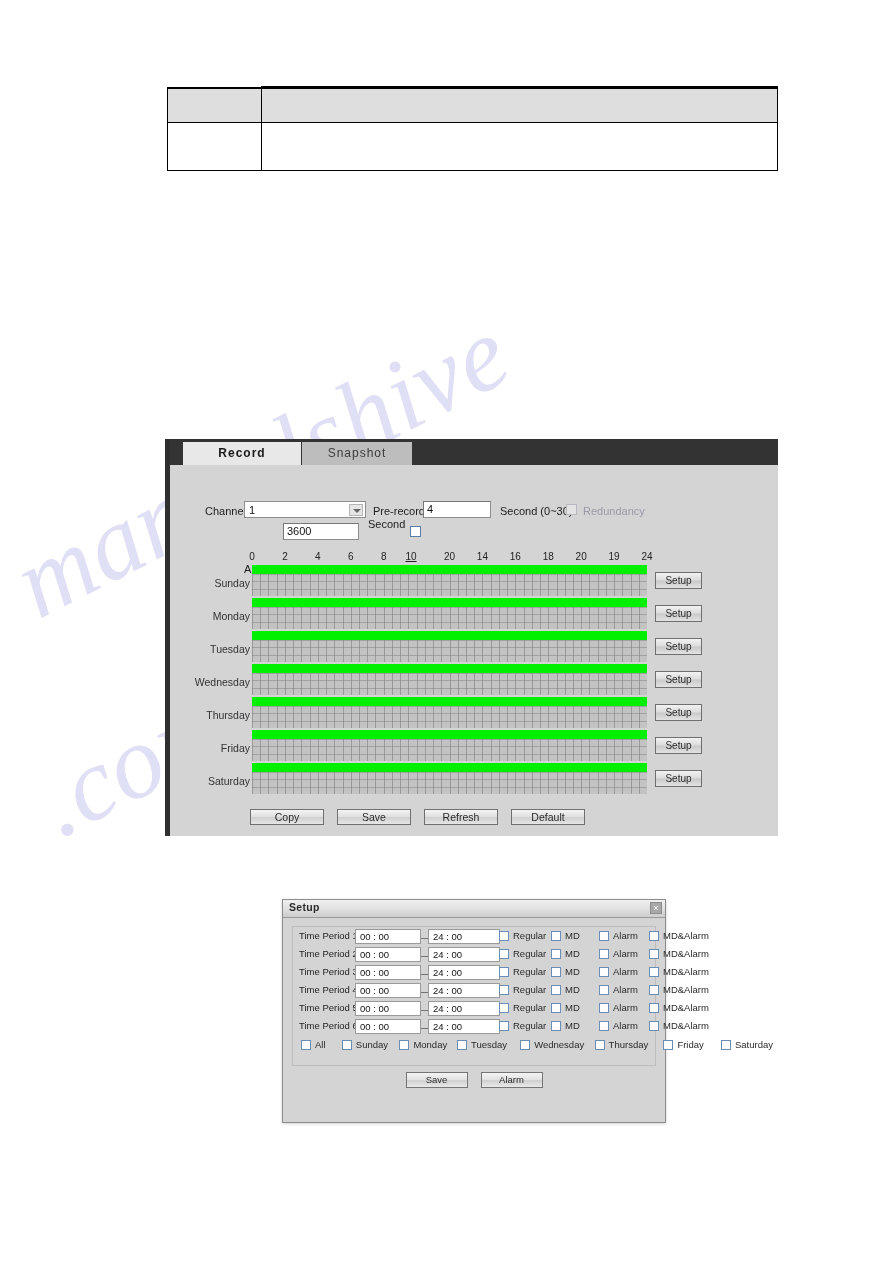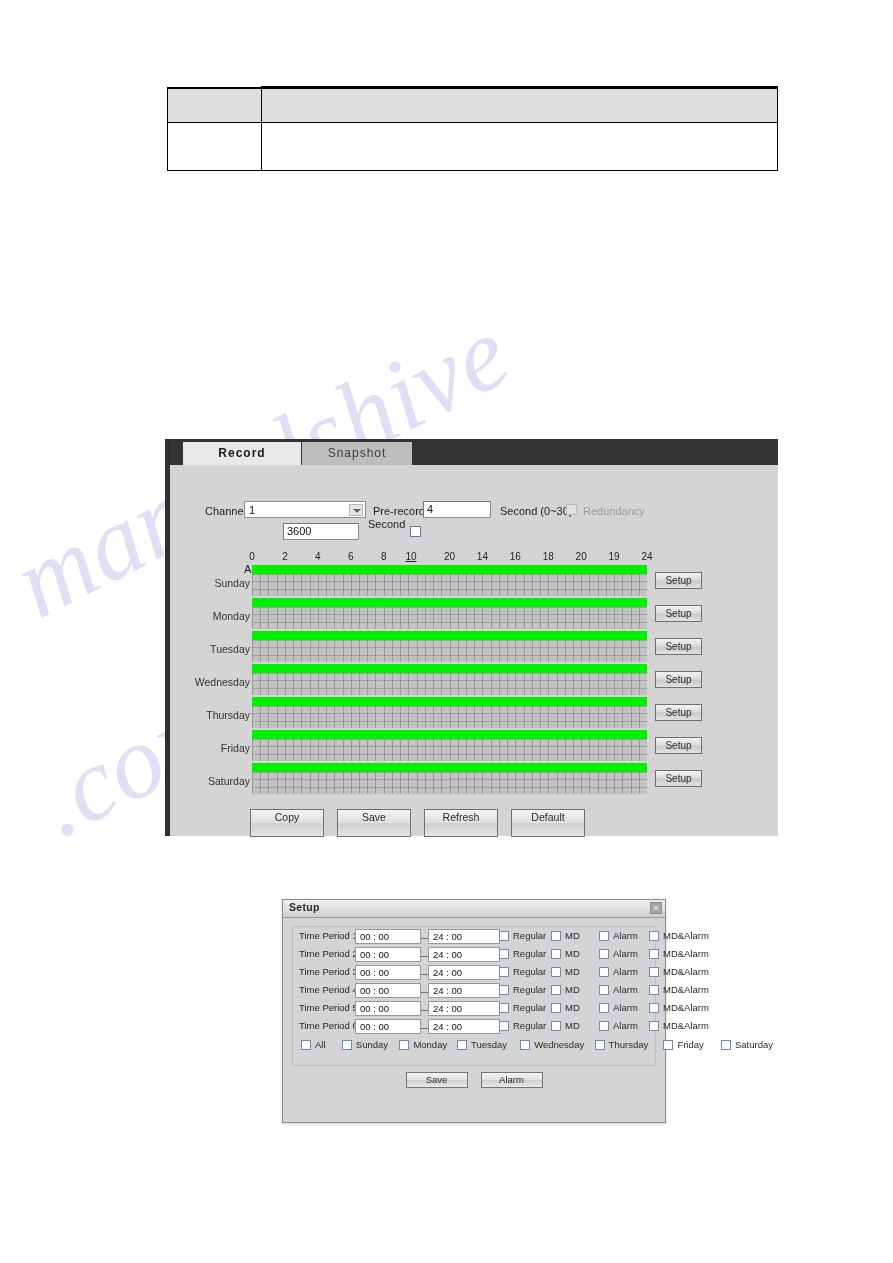--- a/index.html
+++ b/index.html
@@ -225,21 +225,21 @@
     font-size: 10px;
     line-height: 15px;
     text-align: center;
     color: #2c2c2c;
     cursor: pointer;
   }
 
   
   .btnrow { position: absolute; left: 80px; top: 344px; display: flex; gap: 13px; }
   .btn {
-    width: 74px; height: 28px;
+    width: 74px; height: 16px;
     background: linear-gradient(to bottom,#f4f4f4 0%,#e0e0e0 48%,#cfcfcf 52%,#e6e6e6 100%);
     border: 1px solid #707070;
     box-sizing: border-box;
     font-size: 10.5px;
     line-height: 15px;
     text-align: center;
     color: #2b2b2b;
     cursor: pointer;
   }
 

